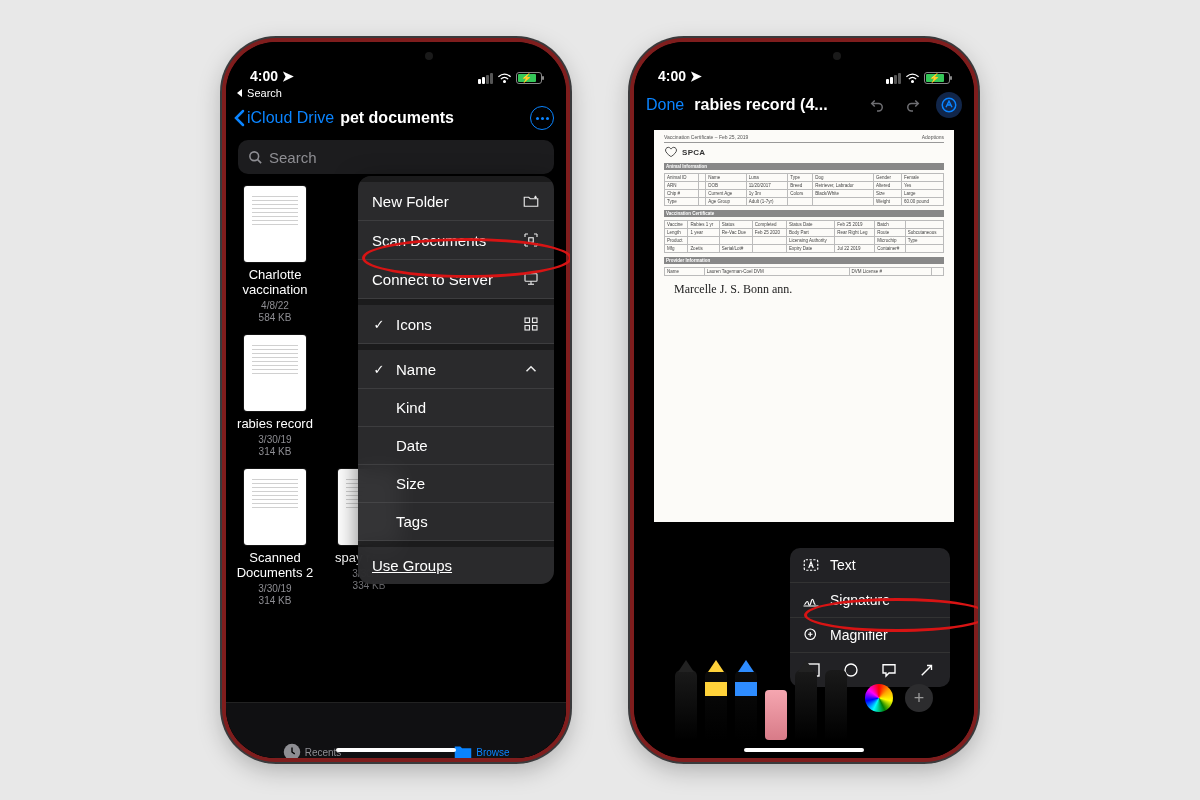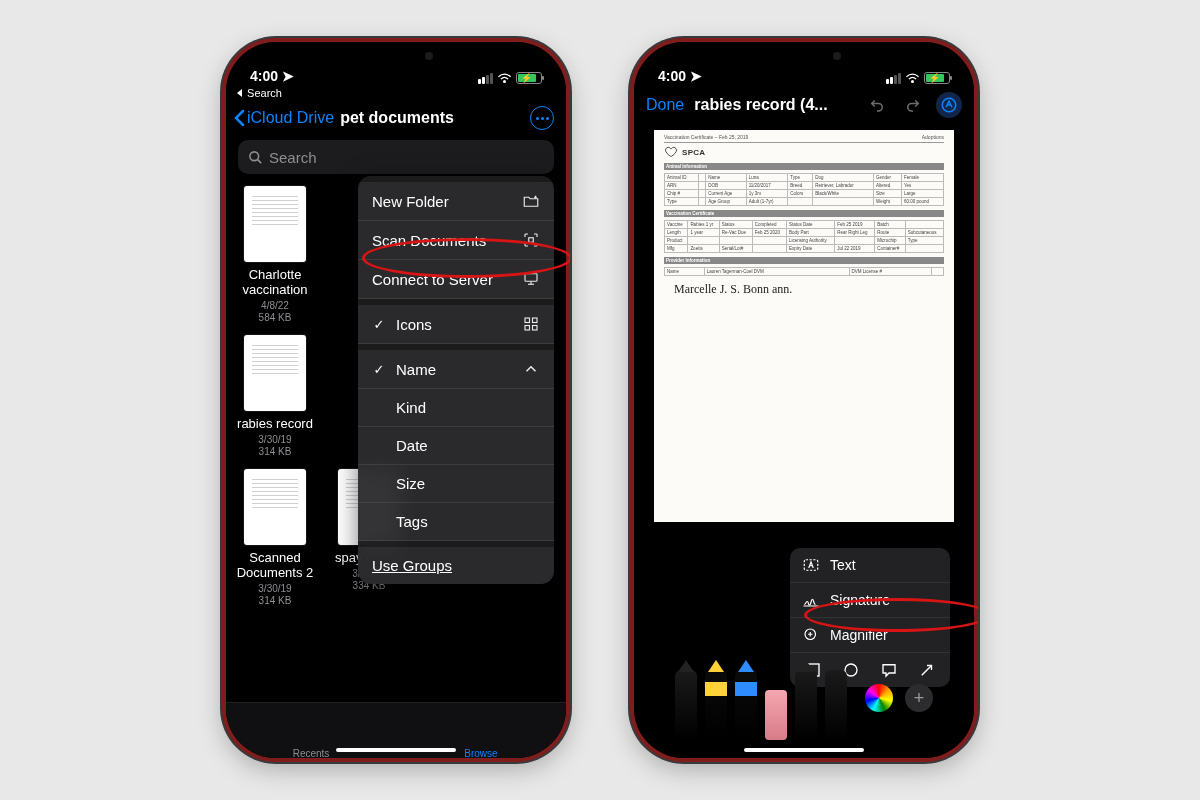--- a/index.html
+++ b/index.html
@@ -30,21 +30,21 @@
   .nav .more span{ width:3px; height:3px; background:#0a84ff; border-radius:50%; }
   .search { margin:4px 12px 8px; background:#1c1c1e; border-radius:10px; height:34px; display:flex; align-items:center; padding:0 10px; color:#8e8e93; font-size:15px; gap:6px;}
   .grid { flex:1; overflow:hidden; padding:4px 10px; position:relative; }
   .gridrow { display:flex; gap:16px; padding-bottom:10px; }
   .fileitem { width:78px; text-align:center; font-size:11px; color:#fff; }
   .thumb { width:62px; height:76px; margin:0 auto 6px; border-radius:3px; background:#fff; box-shadow:0 0 0 1px rgba(255,255,255,.08); position:relative; }
   .thumb::before{content:"";position:absolute;top:10px;left:8px;right:8px;height:30px;background:repeating-linear-gradient(#d0d0d0 0 1px,#fff 1px 4px);}
   .fname{ line-height:1.15; margin-bottom:2px; font-size:13px;}
   .fmeta{ color:#8e8e93; font-size:10px; line-height:1.25;}
   .tabbar { height:56px; background:#101012; border-top:1px solid #222; display:flex; }
-  .tab{ flex:1; display:flex; flex-direction:column; align-items:center; justify-content:center; gap:2px; font-size:10px; color:#8e8e93;margin-top:43px;}
+  .tab{ flex:1; display:flex; align-items:center; justify-content:center; gap:2px; font-size:10px; color:#8e8e93;margin-top:43px;}
   .tab.active{ color:#0a84ff;}
   .tab svg{width:22px;height:22px;}
   .homebar{ position:absolute; bottom:6px; left:50%; transform:translateX(-50%); width:120px; height:4px; background:#fff; border-radius:3px; }
   
   .menu { position:absolute; top:134px; right:12px; width:196px; background:rgba(44,44,46,.96); border-radius:13px; overflow:hidden; font-size:15px; backdrop-filter:blur(10px); box-shadow:0 6px 24px rgba(0,0,0,.5); }
   .mitem{ display:flex; align-items:center; justify-content:space-between; padding:10px 14px; color:#fff; border-bottom:1px solid rgba(120,120,120,.25);}
   .mitem:last-child{border-bottom:none;text-decoration:underline;}
   .mitem .lead{ display:flex; align-items:center; gap:10px;}
   .chk{ width:14px; display:inline-block; text-align:center; font-size:13px;}
   .msep{ height:6px; background:rgba(0,0,0,.35); }

